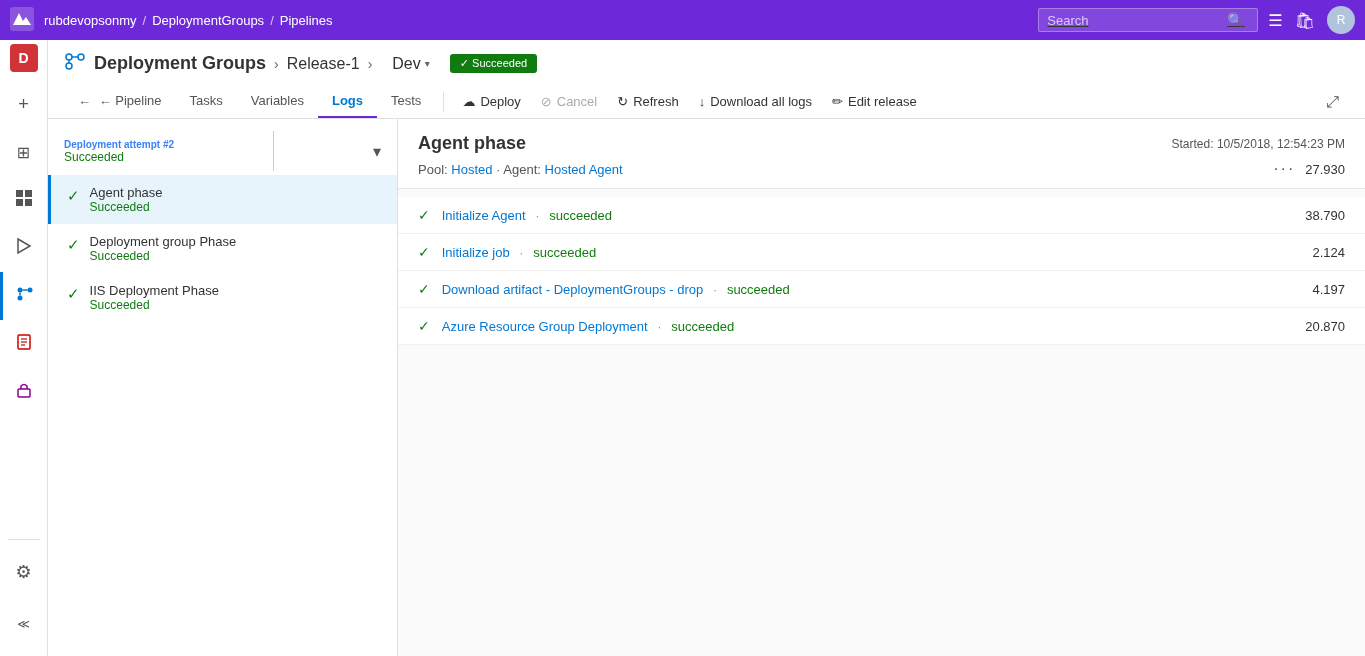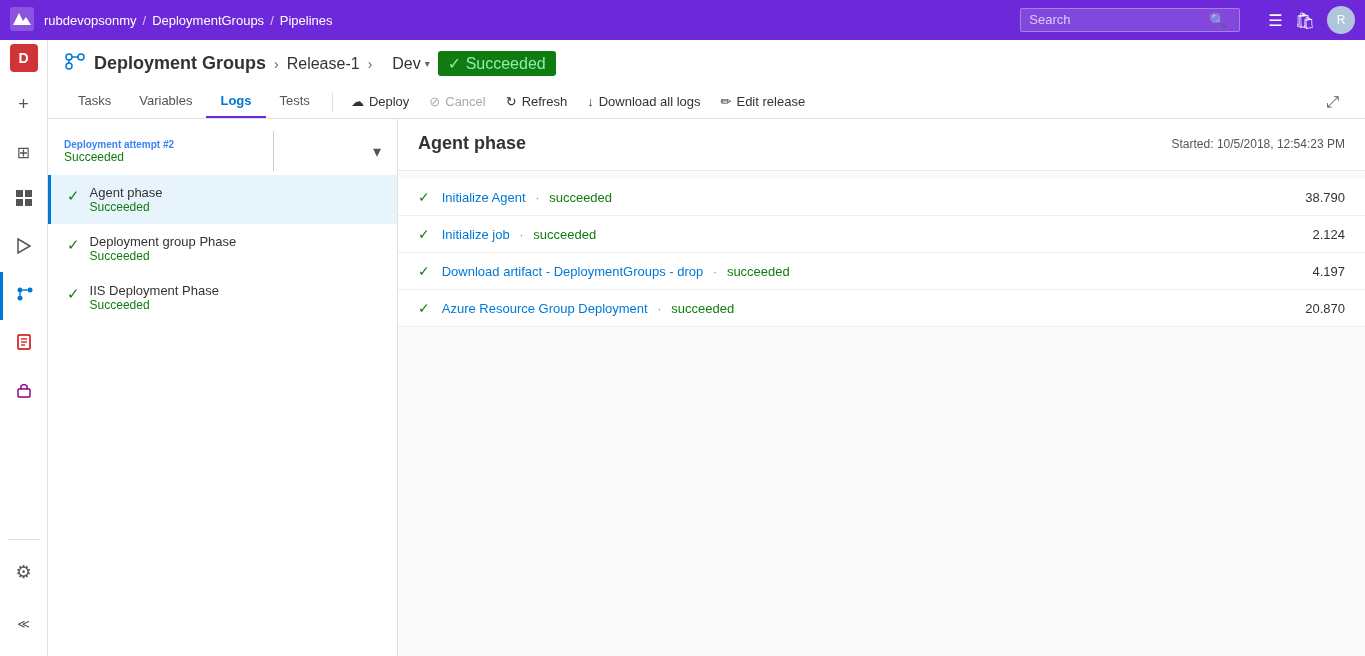--- a/index.html
+++ b/index.html
@@ -18,27 +18,28 @@
       color: #fff;
       font-size: 13px;
       display: flex;
       align-items: center;
       gap: 6px;
       flex: 1;
     }
     .topbar-breadcrumb .sep { opacity: 0.7; }
     .topbar-search {
       display: flex;
-      align-items: flex-start;
+      align-items: flex-end;
       background: rgba(255,255,255,0.15);
       border: 1px solid rgba(255,255,255,0.3);
       border-radius: 2px;
       padding: 3px 8px;
       width: 220px;
-      margin-right: 28px;
+      margin-right: 10px;
+      text-decoration: underline;
     }
     .topbar-search input {
       background: transparent;
       border: none;
       outline: none;
       color: #fff;
       font-size: 13px;
       width: 180px;
     }
     .topbar-search input::placeholder { color: rgba(255,255,255,0.7); }
@@ -135,27 +136,28 @@
       font-size: 18px;
       font-weight: 600;
       color: #333;
     }
     .breadcrumb-arrow {
       color: #666;
       font-size: 14px;
     }
     .status-badge {
       background: #107c10;
-      color: #86efac;
+      color: #ffffff;
       border-radius: 3px;
       padding: 3px 10px;
-      font-size: 16px;
+      font-size: 11px;
       display: flex;
       align-items: center;
       gap: 4px;
+      margin-left: 12px;
     }
     .env-select {
       display: flex;
       align-items: center;
       gap: 4px;
       color: #333;
       font-size: 16px;
       cursor: pointer;
     }
     .env-select .caret { font-size: 10px; color: #666; }
@@ -492,20 +494,23 @@
         <div class="env-select">
           <span style="font-size:16px; font-weight:500;margin-left:12px;">Dev</span>
           <span class="caret">▾</span>
         </div>
         <div class="status-badge">
           <span>✓ Succeeded</span>
         </div>
       </div>
 
       <div class="tab-bar">
+        <div class="tab-item">
+          <span>←</span> <span style="margin-left:4px;">← Pipeline</span>
+        </div>
         <div class="tab-item">Tasks</div>
         <div class="tab-item">Variables</div>
         <div class="tab-item active">Logs</div>
         <div class="tab-item">Tests</div>
         <div class="tab-separator"></div>
         <div class="tab-actions-group">
           <div class="tab-action">
             <span>☁</span>
             <span>Deploy</span>
           </div>
@@ -568,20 +573,33 @@
           </div>
         </div>
       </div>
 
       <div class="right-panel">
         <div class="agent-phase-header">
           <div class="agent-phase-title-row">
             <span class="agent-phase-title">Agent phase</span>
             <span class="agent-phase-started">Started: 10/5/2018, 12:54:23 PM</span>
           </div>
+          <div class="agent-phase-meta">
+            <div class="agent-pool-info">
+              <span>Pool:</span>
+              <a href="#">Hosted</a>
+              <span> · </span>
+              <span>Agent:</span>
+              <a href="#">Hosted Agent</a>
+            </div>
+            <div class="agent-phase-actions">
+              <span class="ellipsis-btn">···</span>
+              <span class="phase-duration">27.930</span>
+            </div>
+          </div>
         </div>
 
         <div class="task-list">
 
           <div class="task-row">
             <span class="task-check">✓</span>
             <div class="task-name">
               <a href="#">Initialize Agent</a>
               <span class="task-separator">·</span>
               <span class="task-status-success">succeeded</span>

